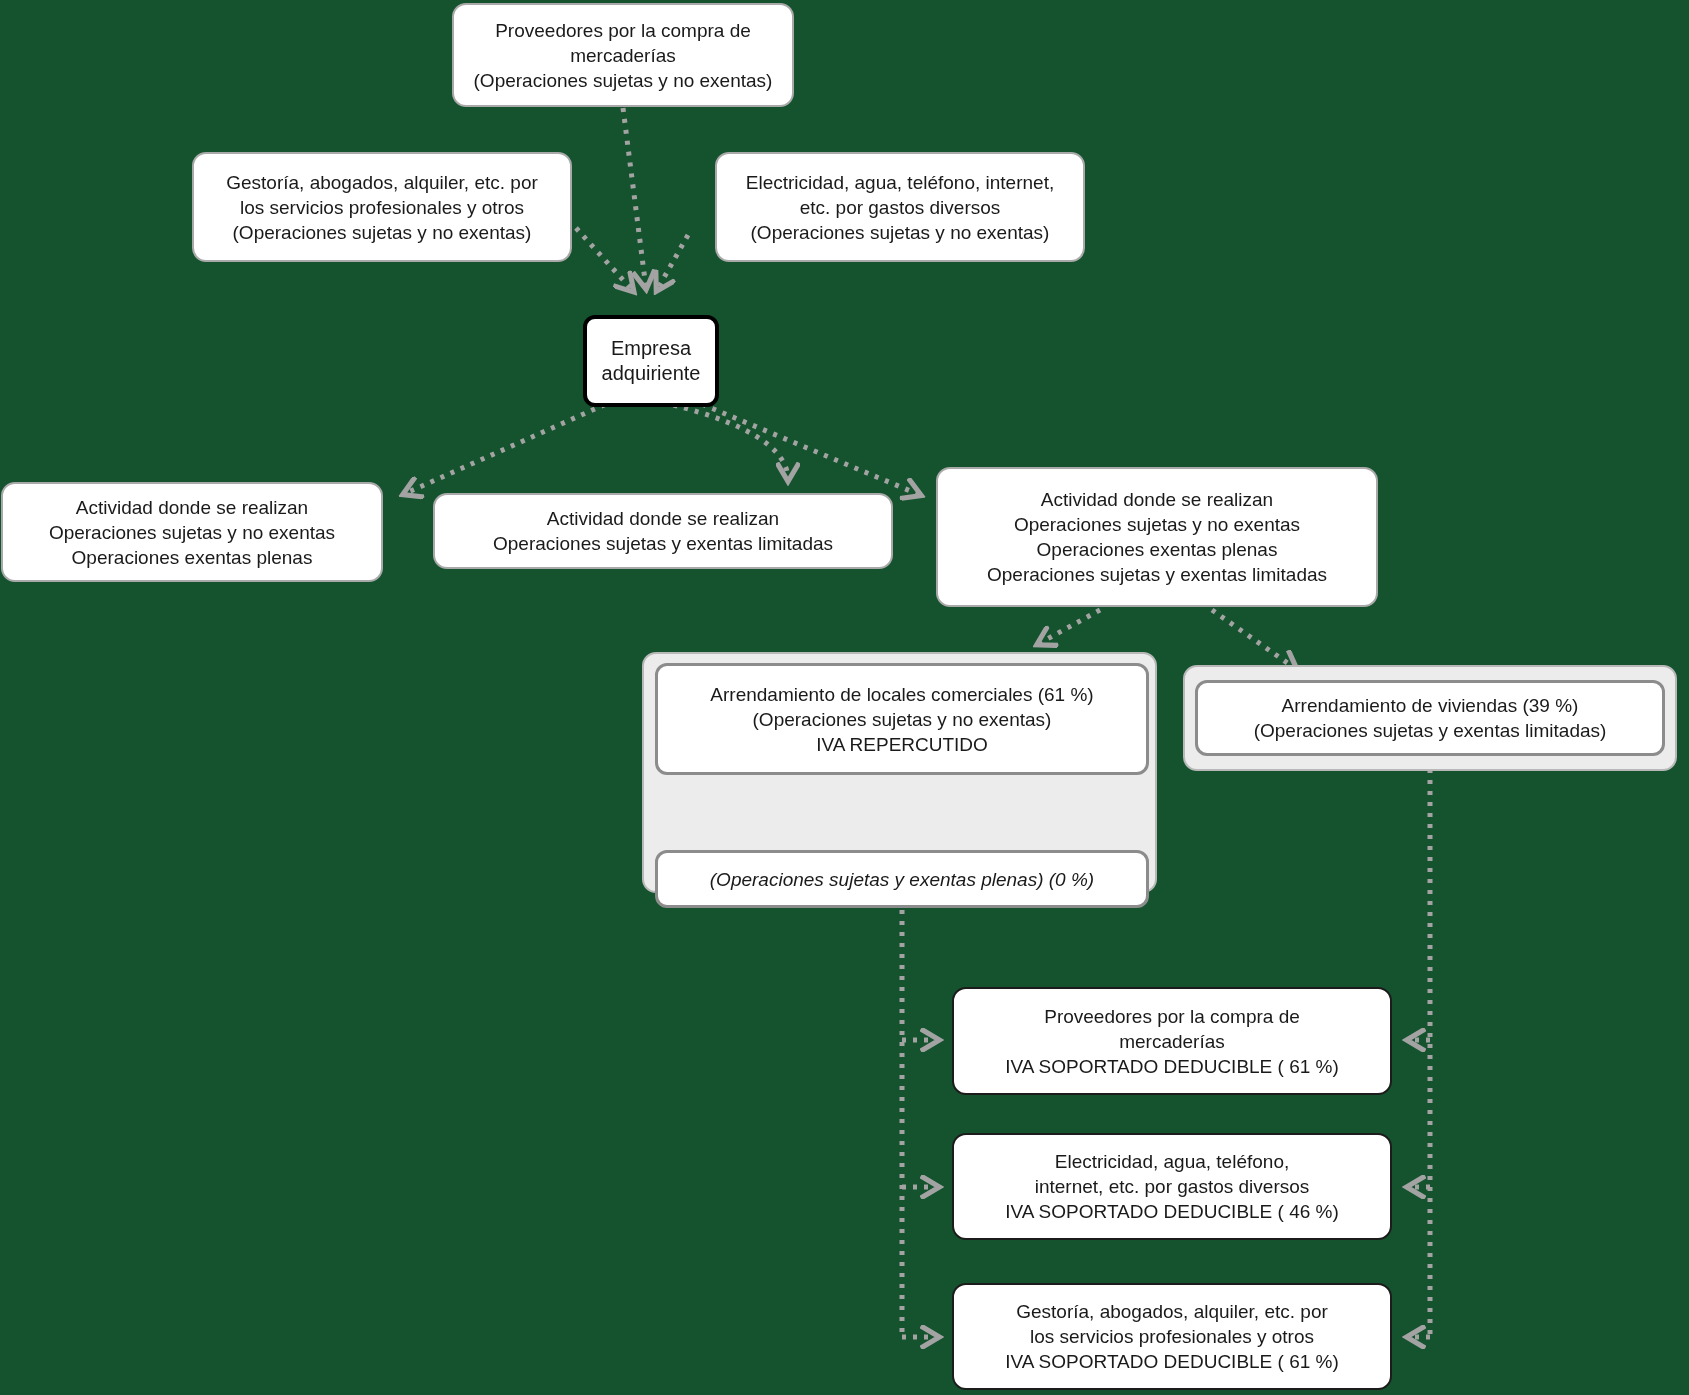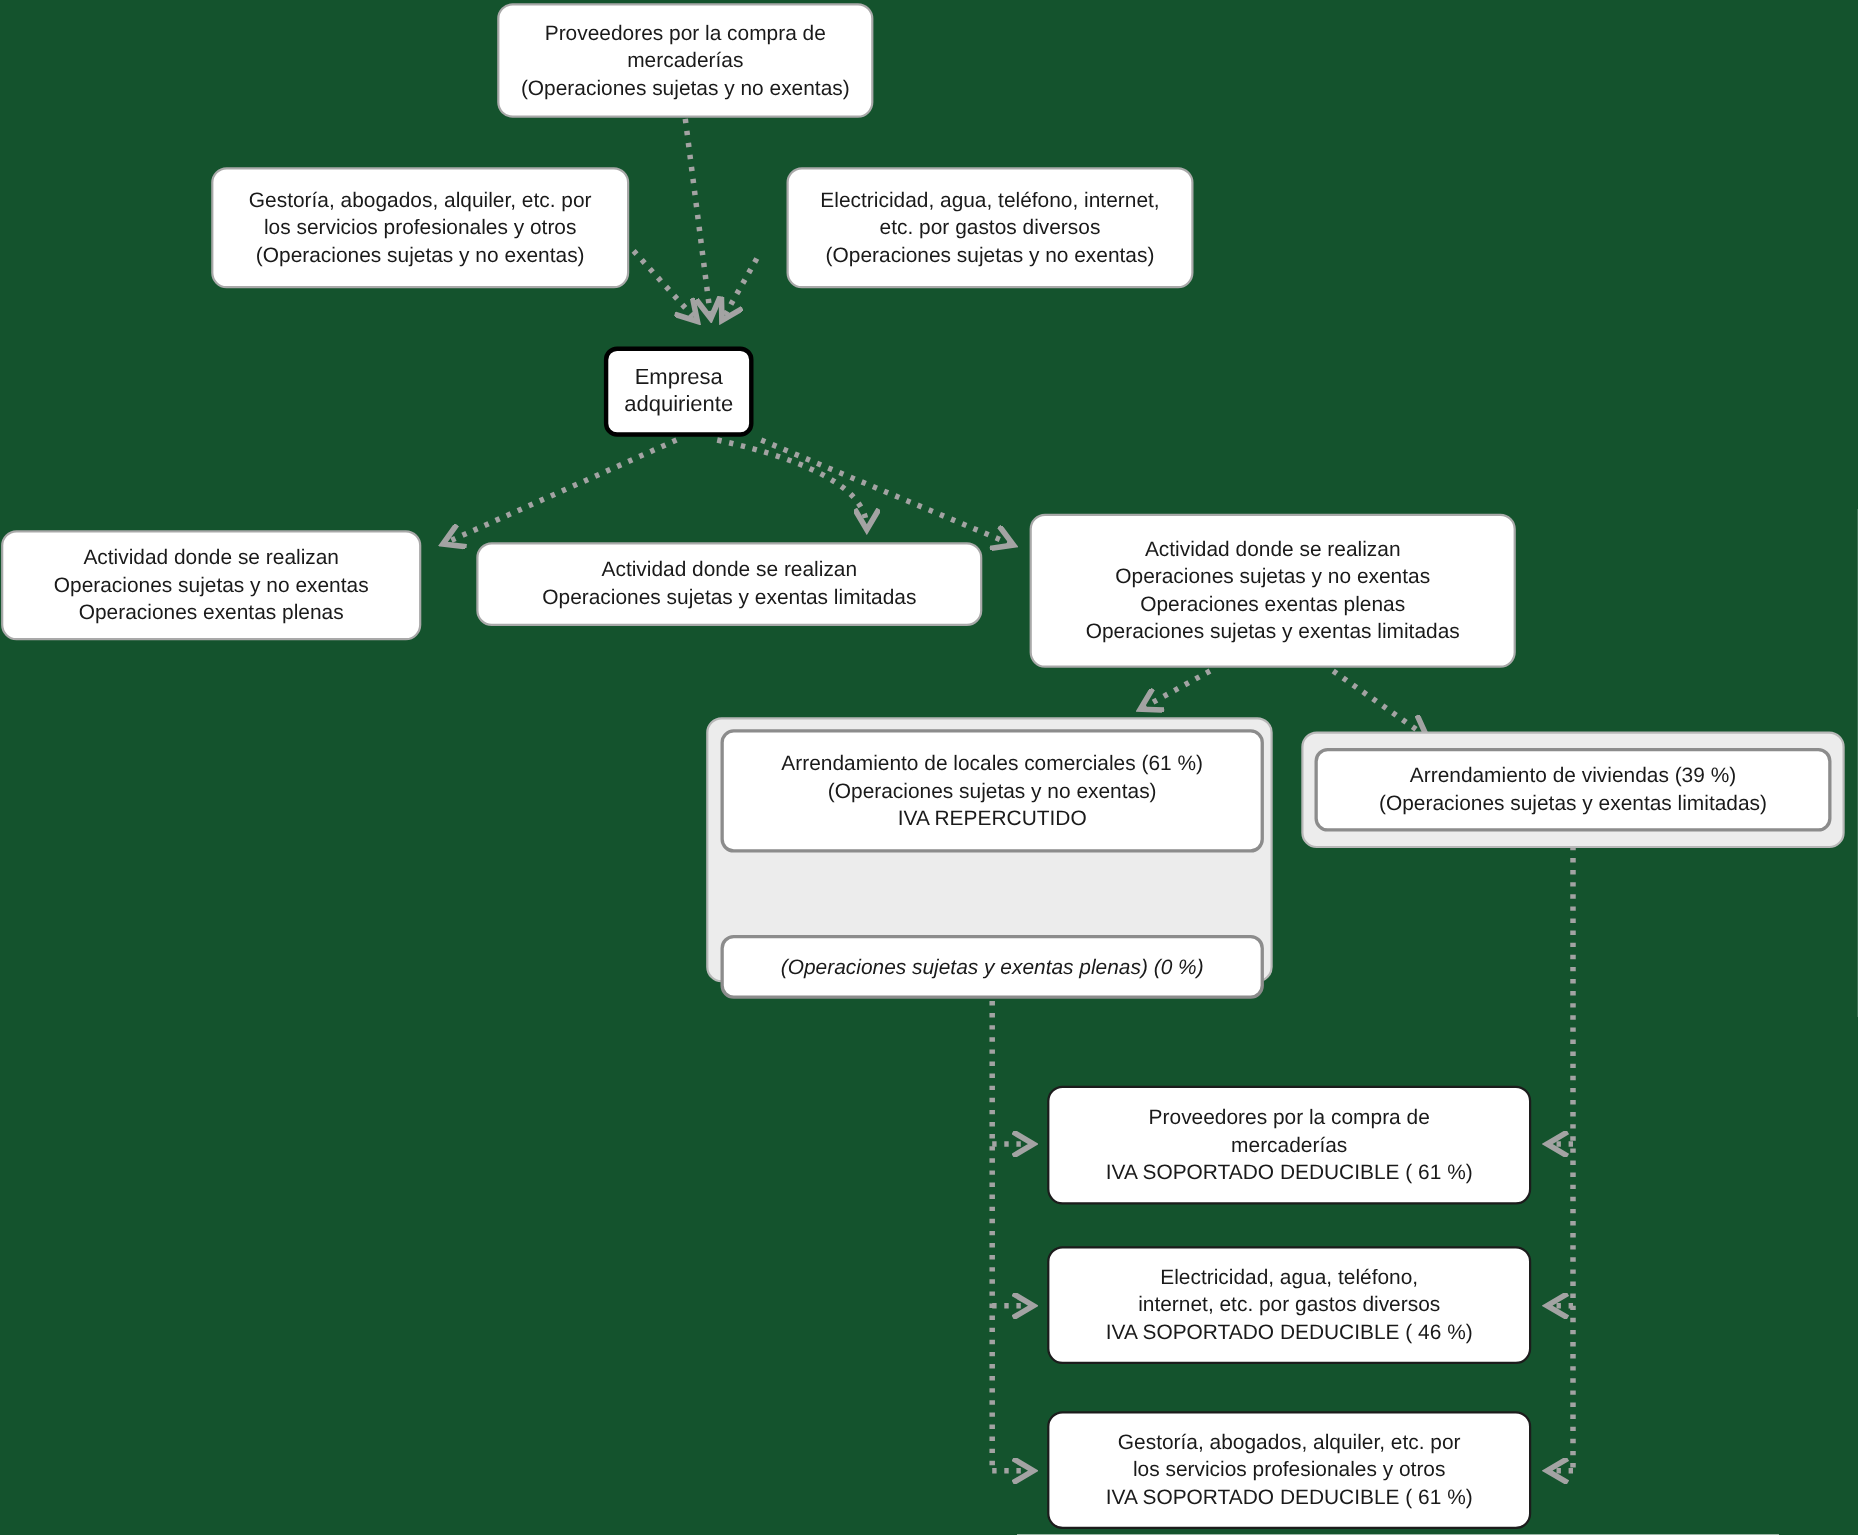--- a/index.html
+++ b/index.html
@@ -97,21 +97,21 @@
 (Operaciones sujetas y no exentas)</div>
 
   <div class="node" style="left:192px; top:152px; width:380px; height:110px;">Gestoría, abogados, alquiler, etc. por
 los servicios profesionales y otros
 (Operaciones sujetas y no exentas)</div>
 
   <div class="node" style="left:715px; top:152px; width:370px; height:110px;">Electricidad, agua, teléfono, internet,
 etc. por gastos diversos
 (Operaciones sujetas y no exentas)</div>
 
-  <div class="node node--primary" style="left:549px; top:315px; width:136px; height:82px;">Empresa
+  <div class="node node--primary" style="left:583px; top:315px; width:136px; height:92px;">Empresa
 adquiriente</div>
 
   <div class="node" style="left:1px; top:482px; width:382px; height:100px;">Actividad donde se realizan
 Operaciones sujetas y no exentas
 Operaciones exentas plenas</div>
 
   <div class="node" style="left:433px; top:493px; width:460px; height:76px;">Actividad donde se realizan
 Operaciones sujetas y exentas limitadas</div>
 
   <div class="node" style="left:936px; top:467px; width:442px; height:140px;">Actividad donde se realizan

